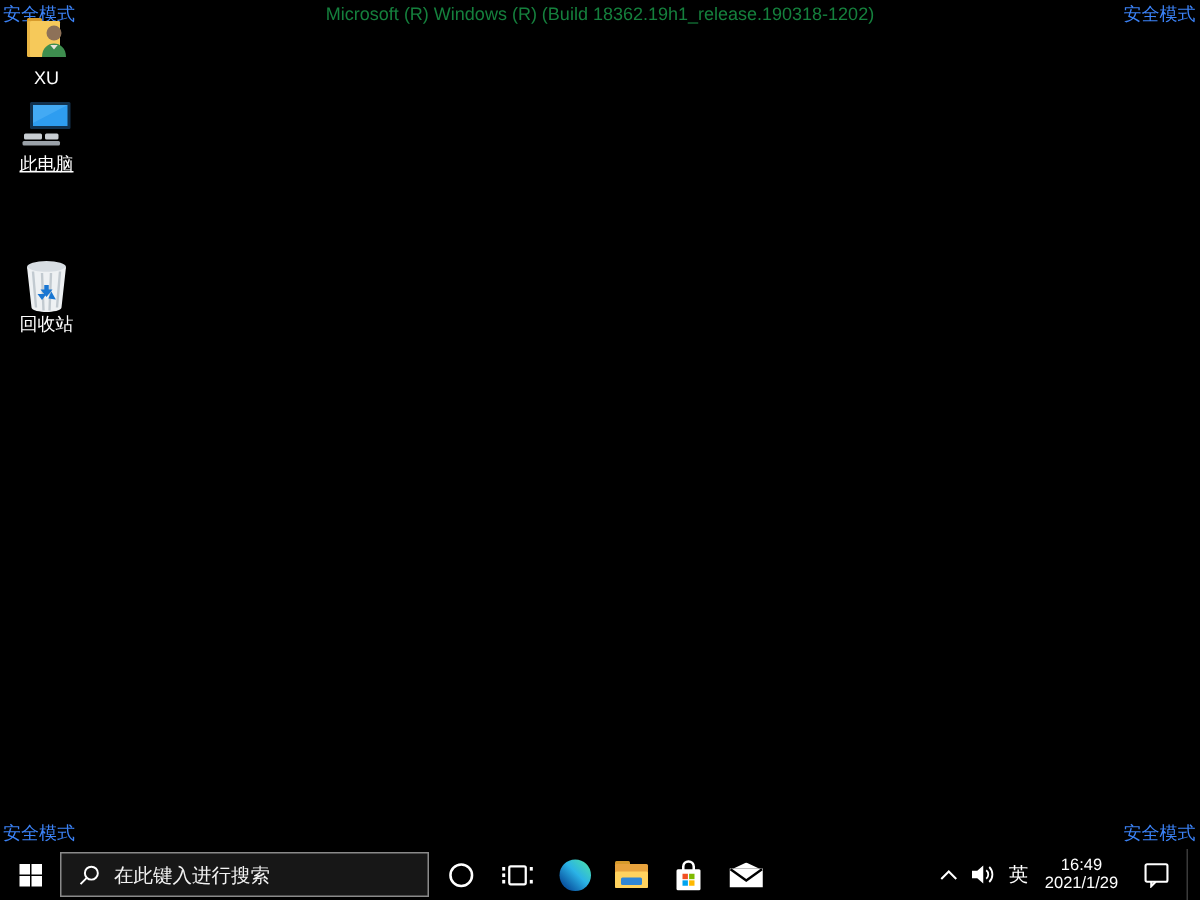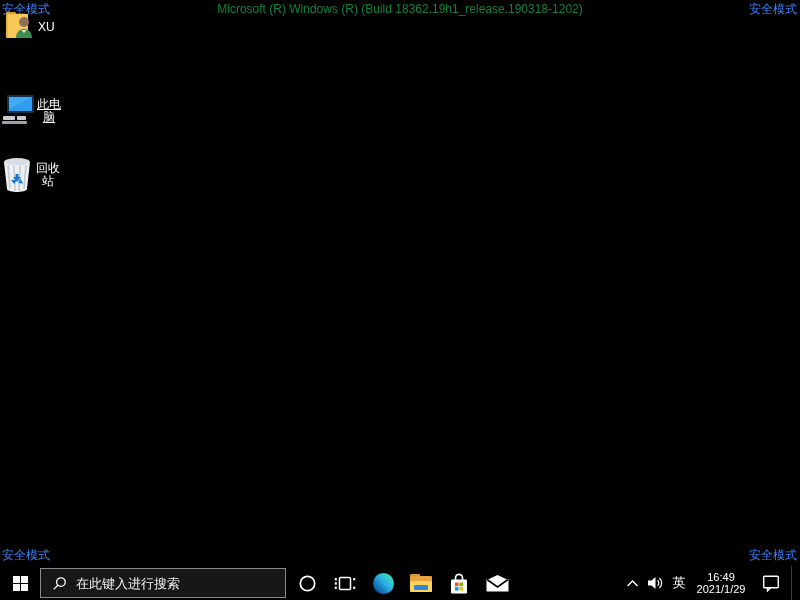--- a/index.html
+++ b/index.html
@@ -23,31 +23,31 @@
 
   
   .banner {
     position:absolute; top:2px; left:50%; transform:translateX(-50%);
     font-size:12px; color:#15803d; white-space:nowrap;
   }
 
   
   .desk-icon {
     position:absolute; left:0; width:62px;
-    display:flex; flex-direction:row; align-items:center;
+    display:flex; flex-direction:column; align-items:center;
     cursor:default;
   }
   .desk-icon .art { width:38px; height:36px; display:flex; align-items:center; justify-content:center; }
   .desk-icon .lbl {
     margin-top:2px; font-size:12px; color:#fff; text-align:center;
     text-shadow:1px 1px 2px #000; line-height:13px;
   }
   #icon-xu { top:8px; }
-  #icon-pc { top:92px;text-decoration:underline; }
-  #icon-bin { top:156px; }
+  #icon-pc { top:65px;text-decoration:underline; }
+  #icon-bin { top:172px; }
 
   
   .taskbar {
     position:absolute; left:0; bottom:0; width:800px; height:34px;
     background:#000; display:flex; align-items:center;
   }
   .start-btn {
     width:40px; height:34px; display:flex; align-items:center; justify-content:center;
     flex:0 0 auto;
   }

